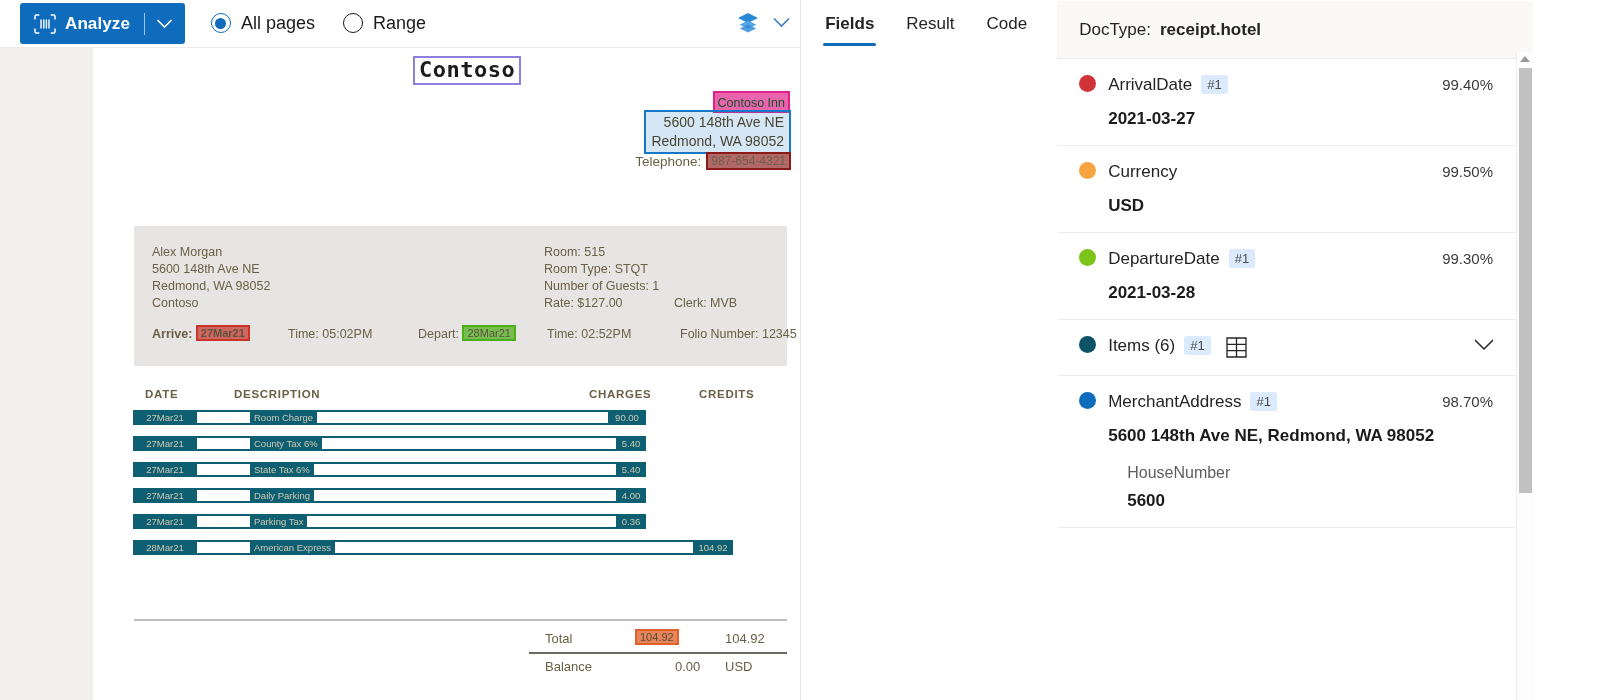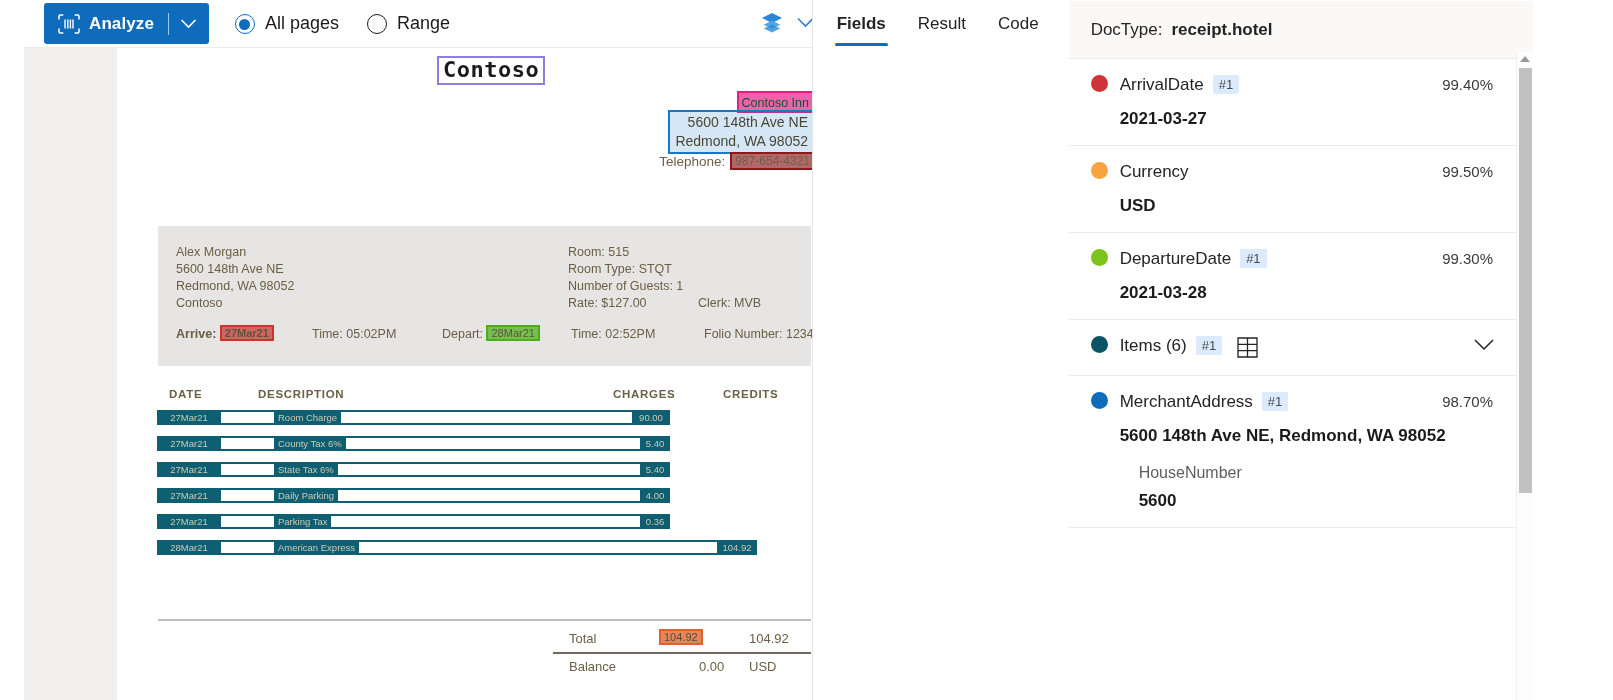--- a/index.html
+++ b/index.html
@@ -3,21 +3,21 @@
 <meta charset="utf-8">
 <title>Document Intelligence Studio - Analyze</title>
 <style>
   * { box-sizing: border-box; margin: 0; padding: 0; }
   html, body {
     width: 1613px; height: 700px;
     font-family: "Liberation Sans", sans-serif;
     background: #ffffff;
     overflow: hidden;
   }
-  #app { position: relative; width: 1533px; height: 700px; display: flex; padding-left: 24px; }
+  #app { position: relative; width: 1533px; height: 700px; display: flex; }
 
   
   #left-pane {
     position: relative;
     width: 843px; height: 700px;
     background: #f1f0ef;
     overflow: hidden;
     border-right: 1px solid #e6e6e6;
   }
 
@@ -36,21 +36,21 @@
     height: 41px; border-radius: 3px;
     padding: 0 12px 0 14px;
     cursor: pointer;
   }
   .analyze-split .scan-ico { width: 22px; height: 20px; margin-right: 9px; display:block; }
   .analyze-label { font-size: 17px; font-weight: bold; letter-spacing: .1px; }
   .split-div { width: 1px; height: 22px; background: #9cc7ea; margin: 0 11px 0 14px; }
   .chev-wrap { display: flex; align-items: center; }
 
   .radio-group { display: flex; align-items: center; margin-left: 26px; }
-  .radio-opt { display: flex; align-items: flex-end; margin-right: 28px; cursor: pointer; }
+  .radio-opt { display: flex; align-items: flex-start; margin-right: 28px; cursor: pointer; }
   .radio-ring {
     width: 20px; height: 20px; border-radius: 50%;
     border: 1.6px solid #1a1a1a; display: flex;
     align-items: center; justify-content: center;
     margin-right: 10px; flex: none;
   }
   .radio-ring.on { border-color: #0f6cbd; border-width: 1.6px; }
   .radio-ring.on::after {
     content: ""; width: 11px; height: 11px; border-radius: 50%; background: #0f6cbd;
   }

